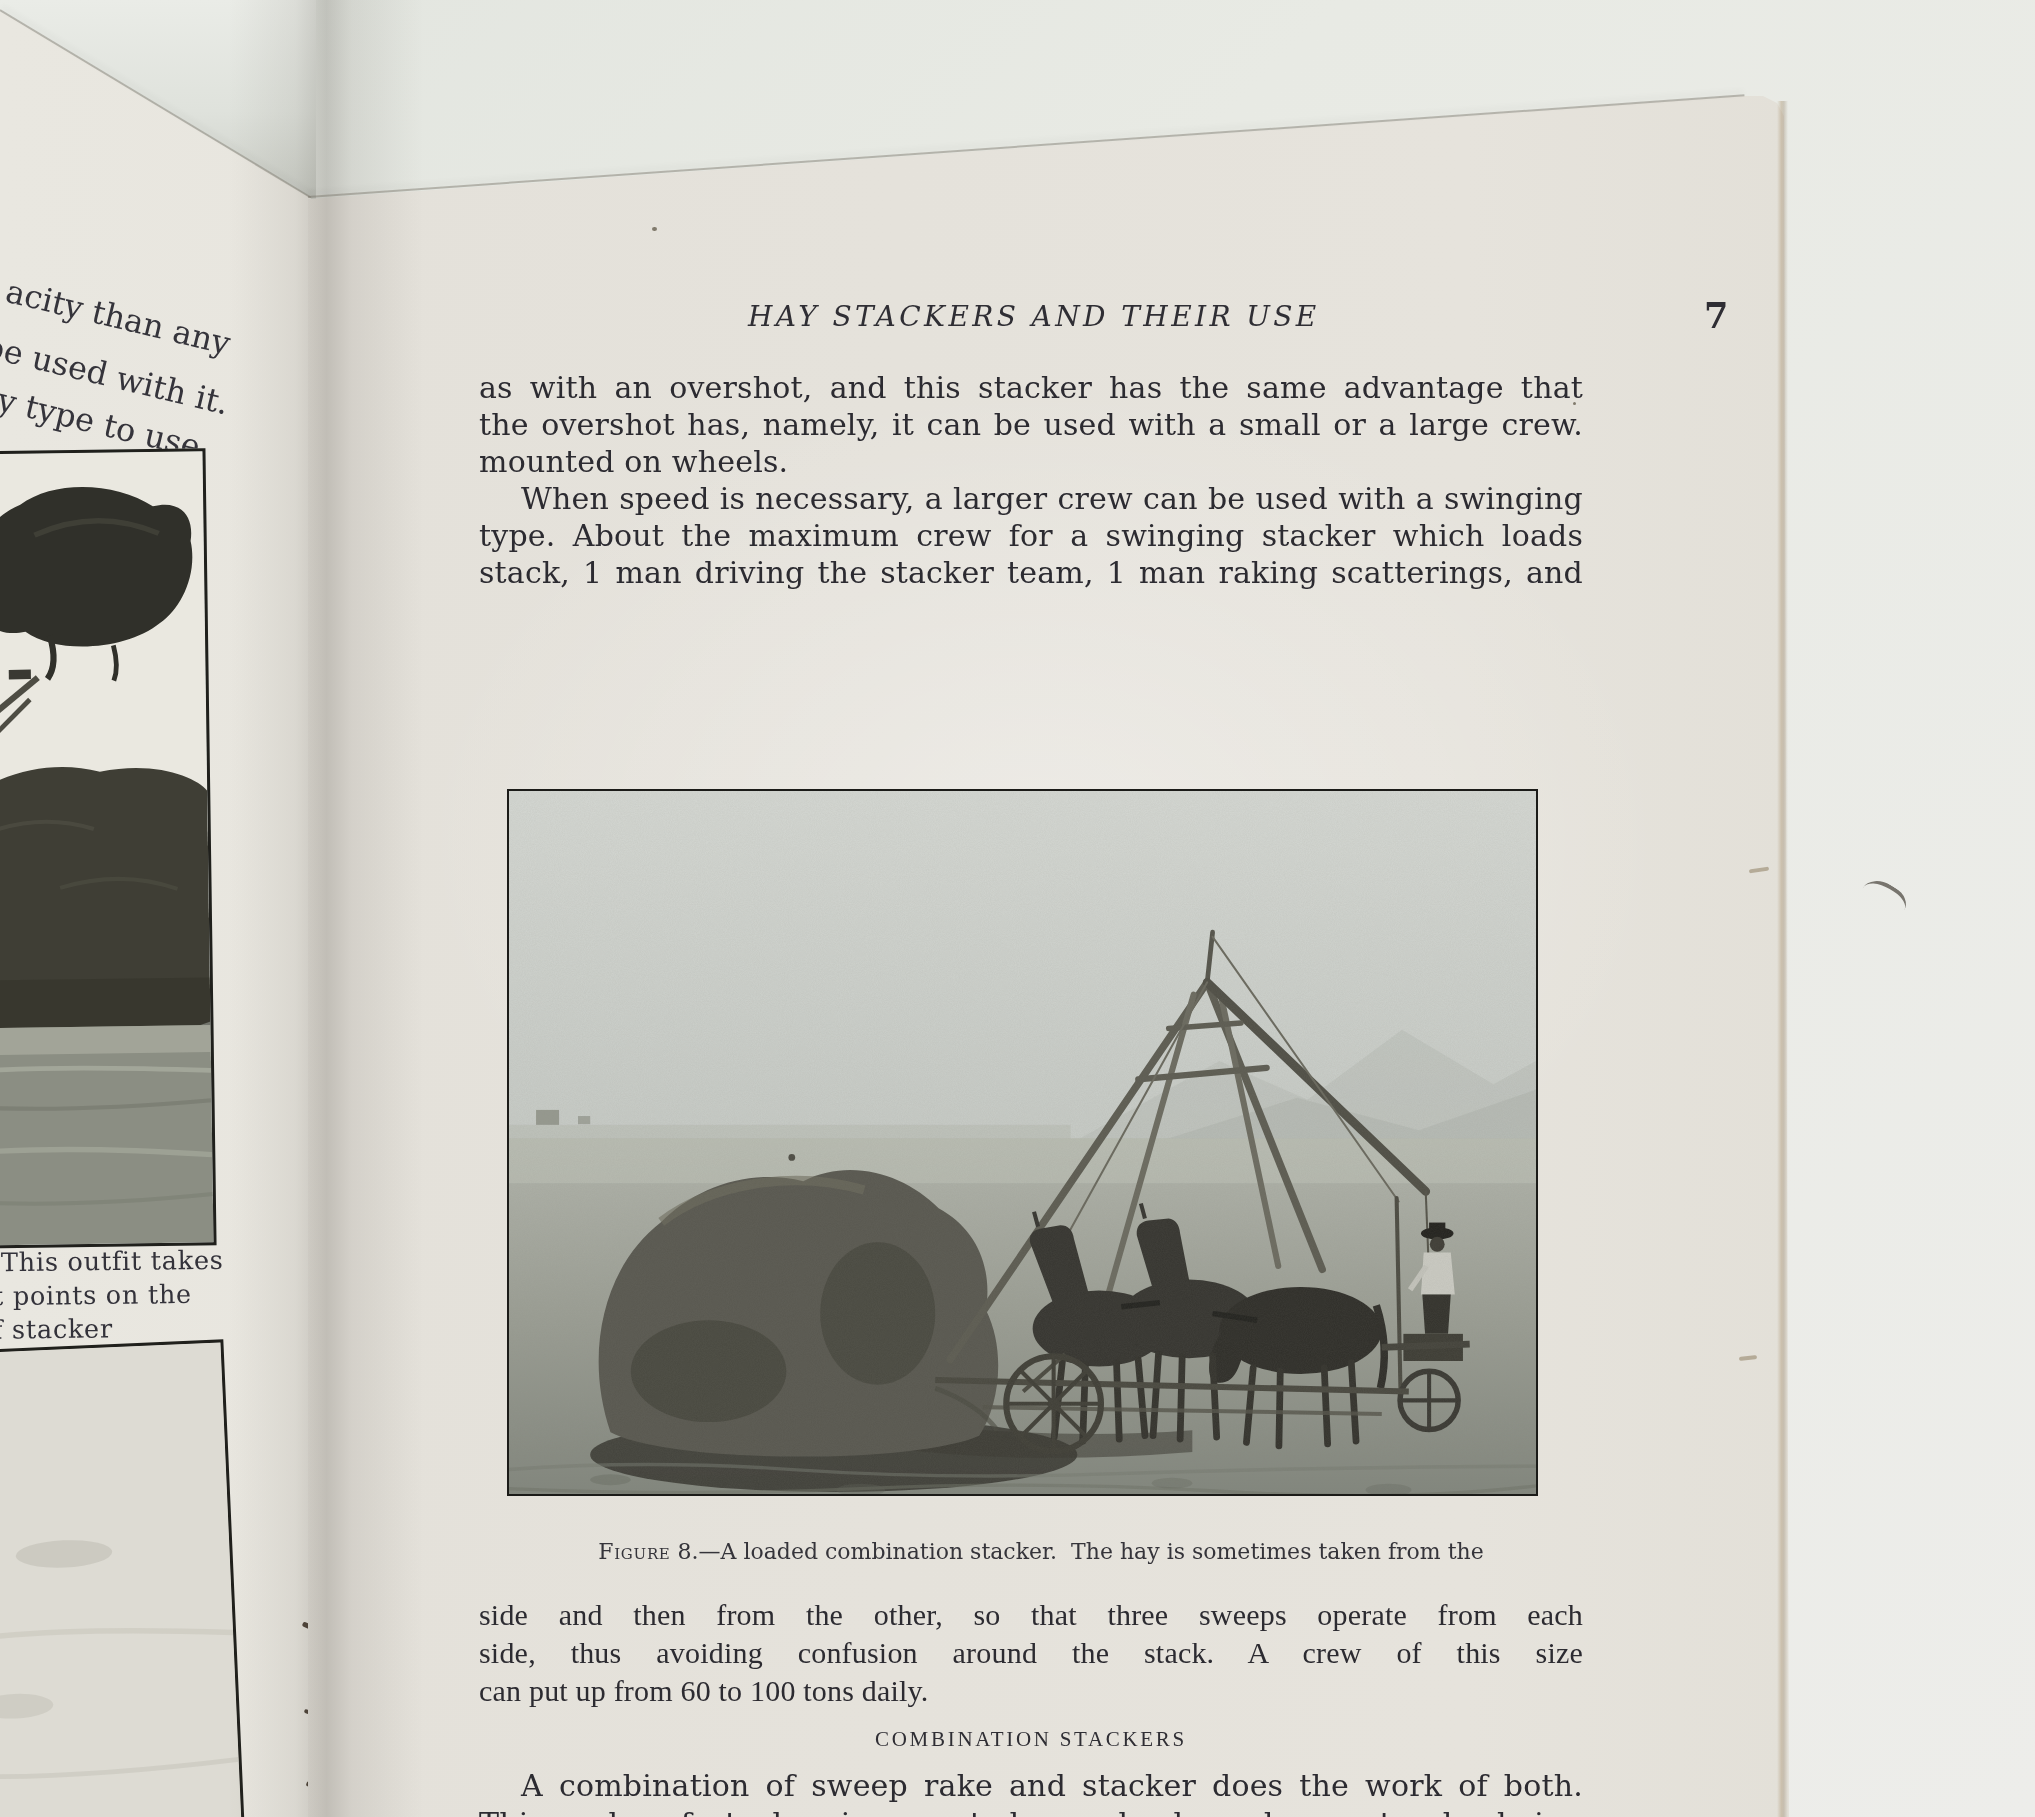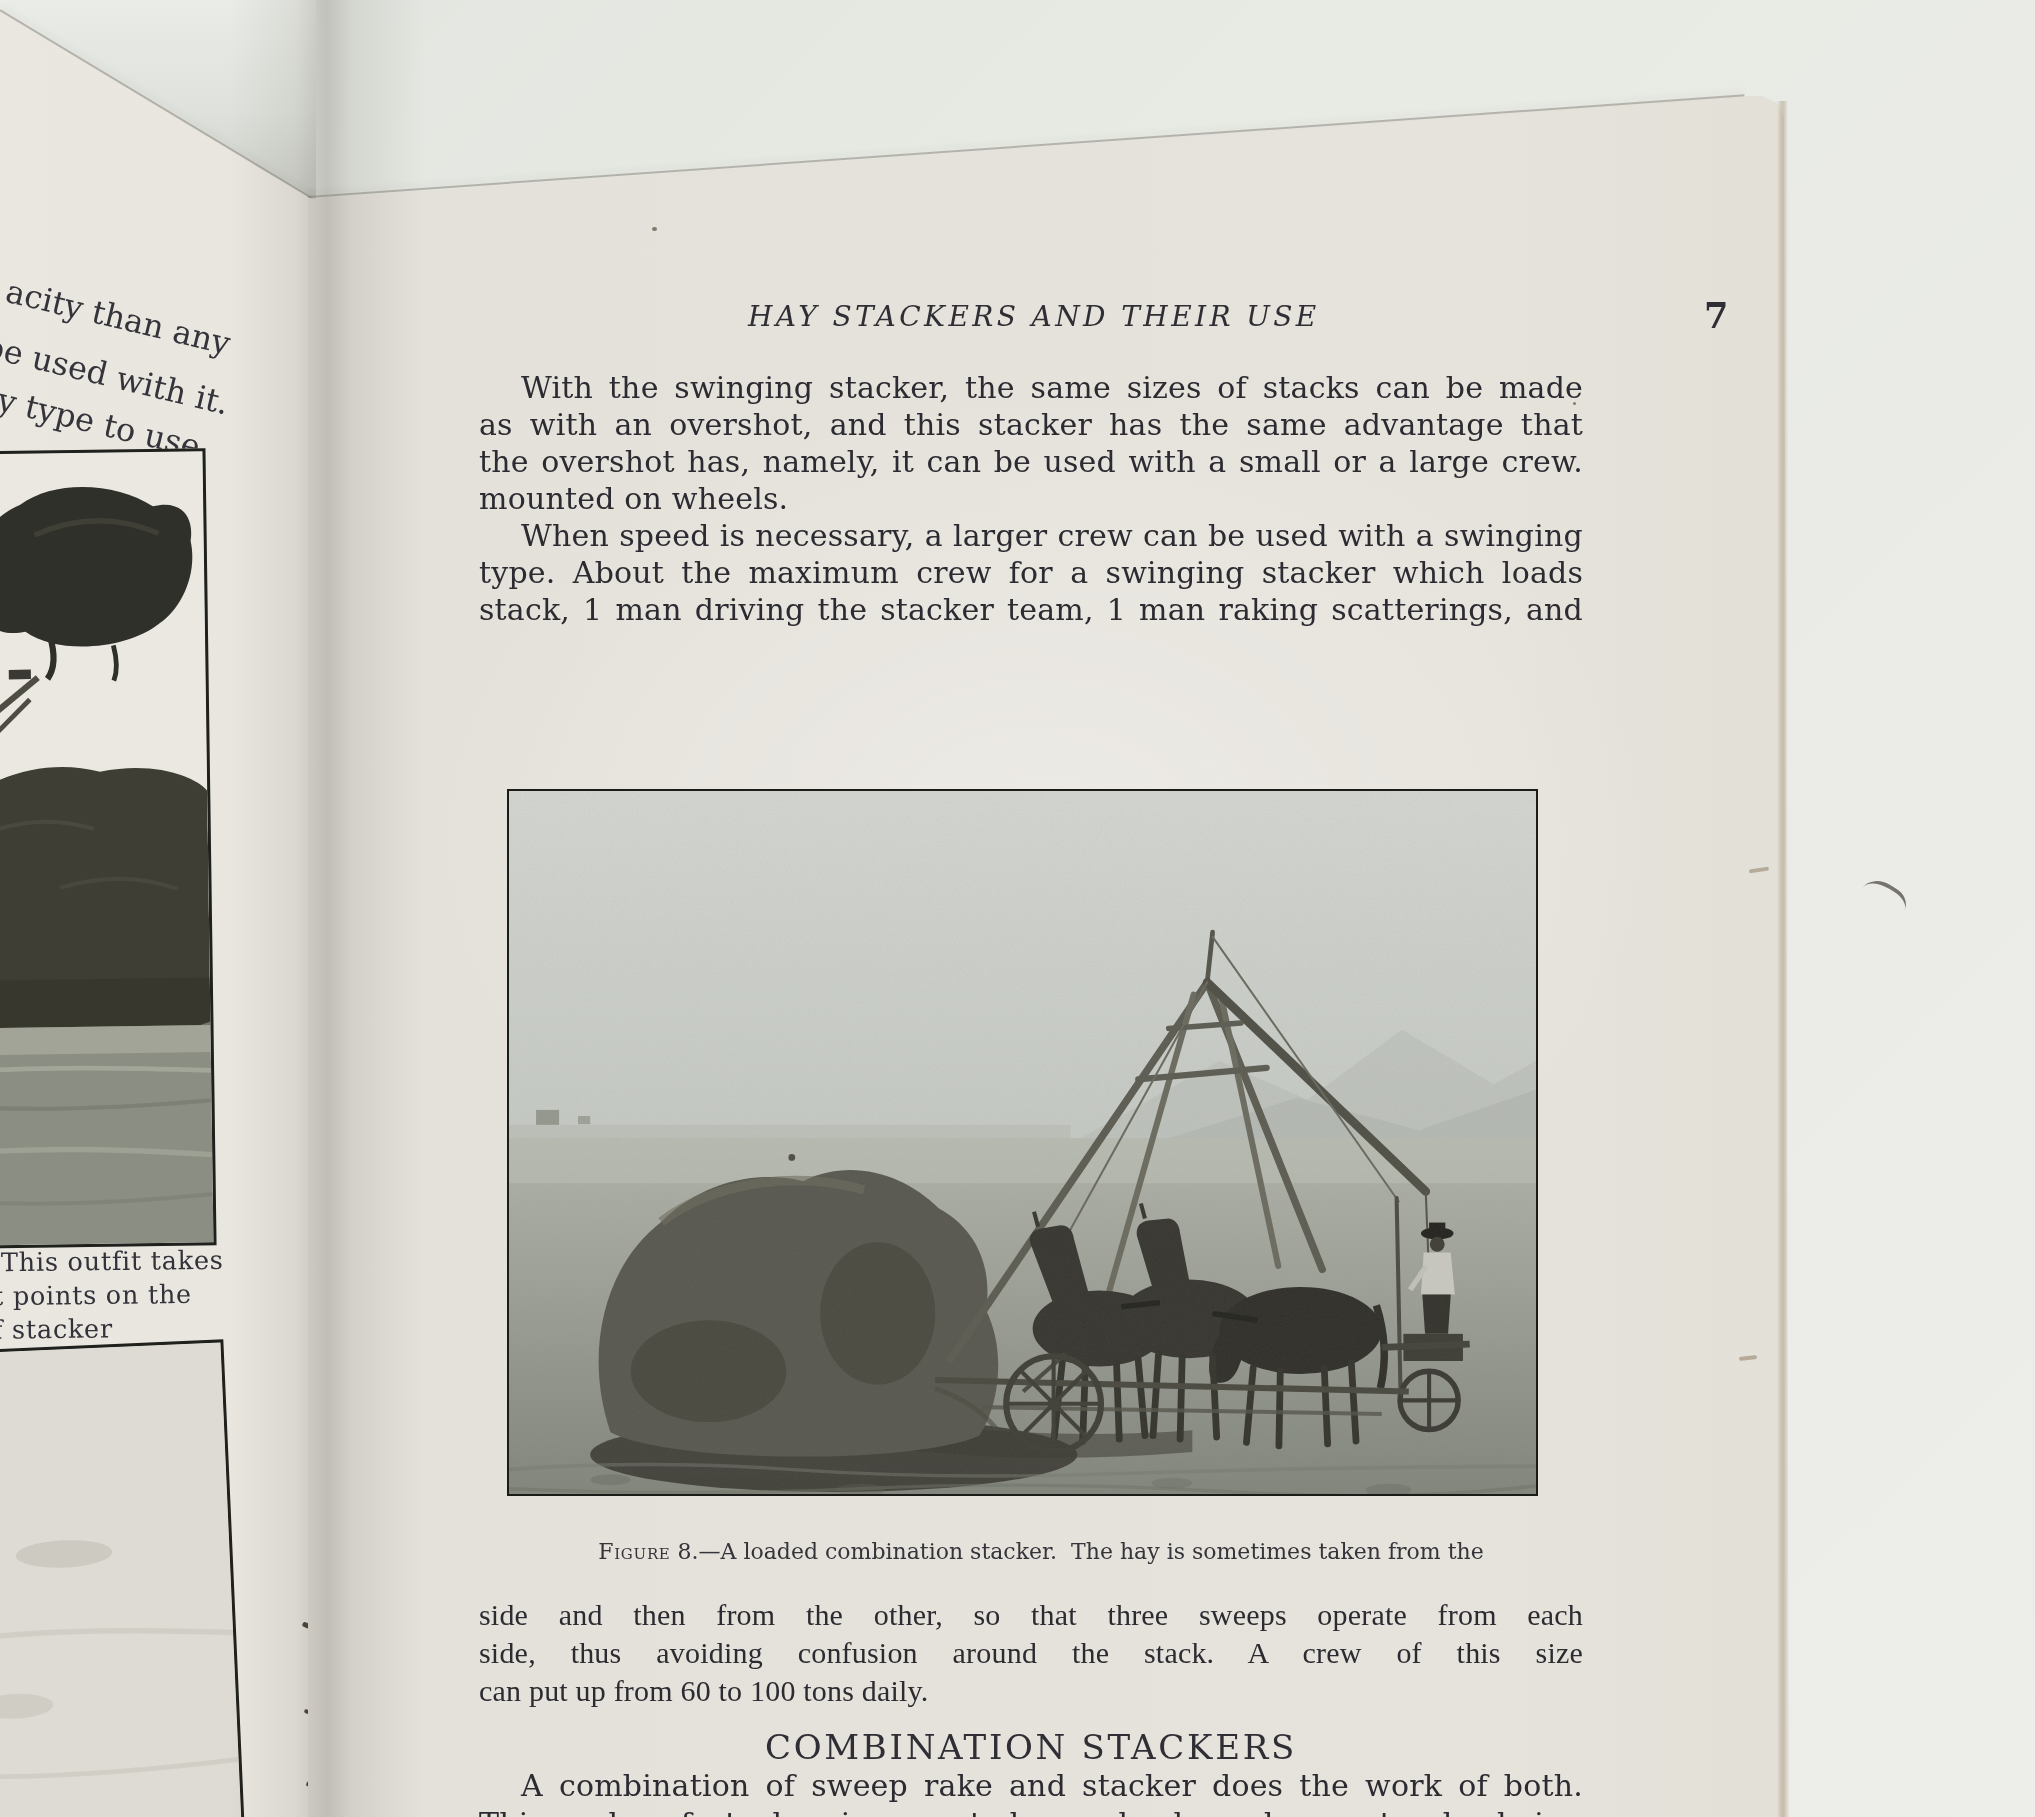--- a/index.html
+++ b/index.html
@@ -36,21 +36,21 @@
   .bodyline{display:block;width:100%;font-size:30px;line-height:37px;letter-spacing:0.2px;white-space:pre;}
   .just{text-align:justify;text-align-last:justify;white-space:normal;}
   .indent{text-indent:42px;}
   .frag{position:absolute;font-size:32px;color:#35343b;white-space:pre;transform-origin:left top;}
   .lcap{position:absolute;font-size:25.6px;color:#33323a;white-space:pre;letter-spacing:0.7px;}
   .photoframe{position:absolute;border:3.4px solid #20201c;overflow:hidden;background:#d0d4cf;}
   .stitch{position:absolute;background:#4c4136;border-radius:2px;}
   .speck{position:absolute;border-radius:50%;background:#807a6c;}
   #caption{text-align:center;font-size:22px;line-height:29px;color:#35343a;white-space:pre-wrap;}
   .smallcaps{font-variant:small-caps;letter-spacing:0.7px;}
-  #section-heading{text-align:center;font-size:34px;letter-spacing:2.7px;color:#2f2e34;}
+  #section-heading{text-align:center;font-size:21px;letter-spacing:2.7px;color:#2f2e34;font-family:Liberation Serif, serif;}
   #header-title{font-size:28px;letter-spacing:3.4px;color:#2f2e34;white-space:pre;font-style:italic;}
   #page-number{font-size:35px;font-weight:700;color:#2f2e34;}
   #scratch{left:1859px;top:883px;width:47px;height:31px;border-top:4px solid rgba(80,76,68,.75);
       border-radius:50% 40% 0 0;transform:rotate(32deg);}
   .edgedash{position:absolute;background:rgba(150,135,108,.6);border-radius:2px;}
 </style>
 </head>
 <body>
 
 <div id="canvas">
@@ -107,21 +107,20 @@
     <div class="stitch" style="left:304px;top:1711px;width:15px;height:4px;transform:rotate(18deg);"></div>
     <div class="stitch" style="left:306px;top:1784px;width:17px;height:4.7px;transform:rotate(22deg);"></div>
   </div>
 
   <div id="page-right" class="abs">
 
     <div id="header-title" class="abs ink" style="left:748px;top:300px;">HAY STACKERS AND THEIR USE</div>
     <div id="page-number" class="abs" style="left:1704px;top:295px;">7</div>
 
     <div class="abs ink" style="left:479px;top:369px;width:1104px;">
-      <span class="bodyline just indent">With the swinging stacker, the same sizes of stacks can be made</span>
       <span class="bodyline just">as with an overshot, and this stacker has the same advantage that</span>
       <span class="bodyline just">the overshot has, namely, it can be used with a small or a large crew.</span>
       <span class="bodyline">mounted on wheels.</span>
       <span class="bodyline just indent">When speed is necessary, a larger crew can be used with a swinging</span>
       <span class="bodyline just">type.  About the maximum crew for a swinging stacker which loads</span>
       <span class="bodyline just">stack, 1 man driving the stacker team, 1 man raking scatterings, and</span>
     </div>
 
     <div class="abs" style="left:507px;top:789px;width:1027px;height:703px;border:2.7px solid #1b1b18;background:#cfd3ce;">
       <svg width="100%" height="100%" viewBox="0 0 1518 1036" preserveAspectRatio="none">

